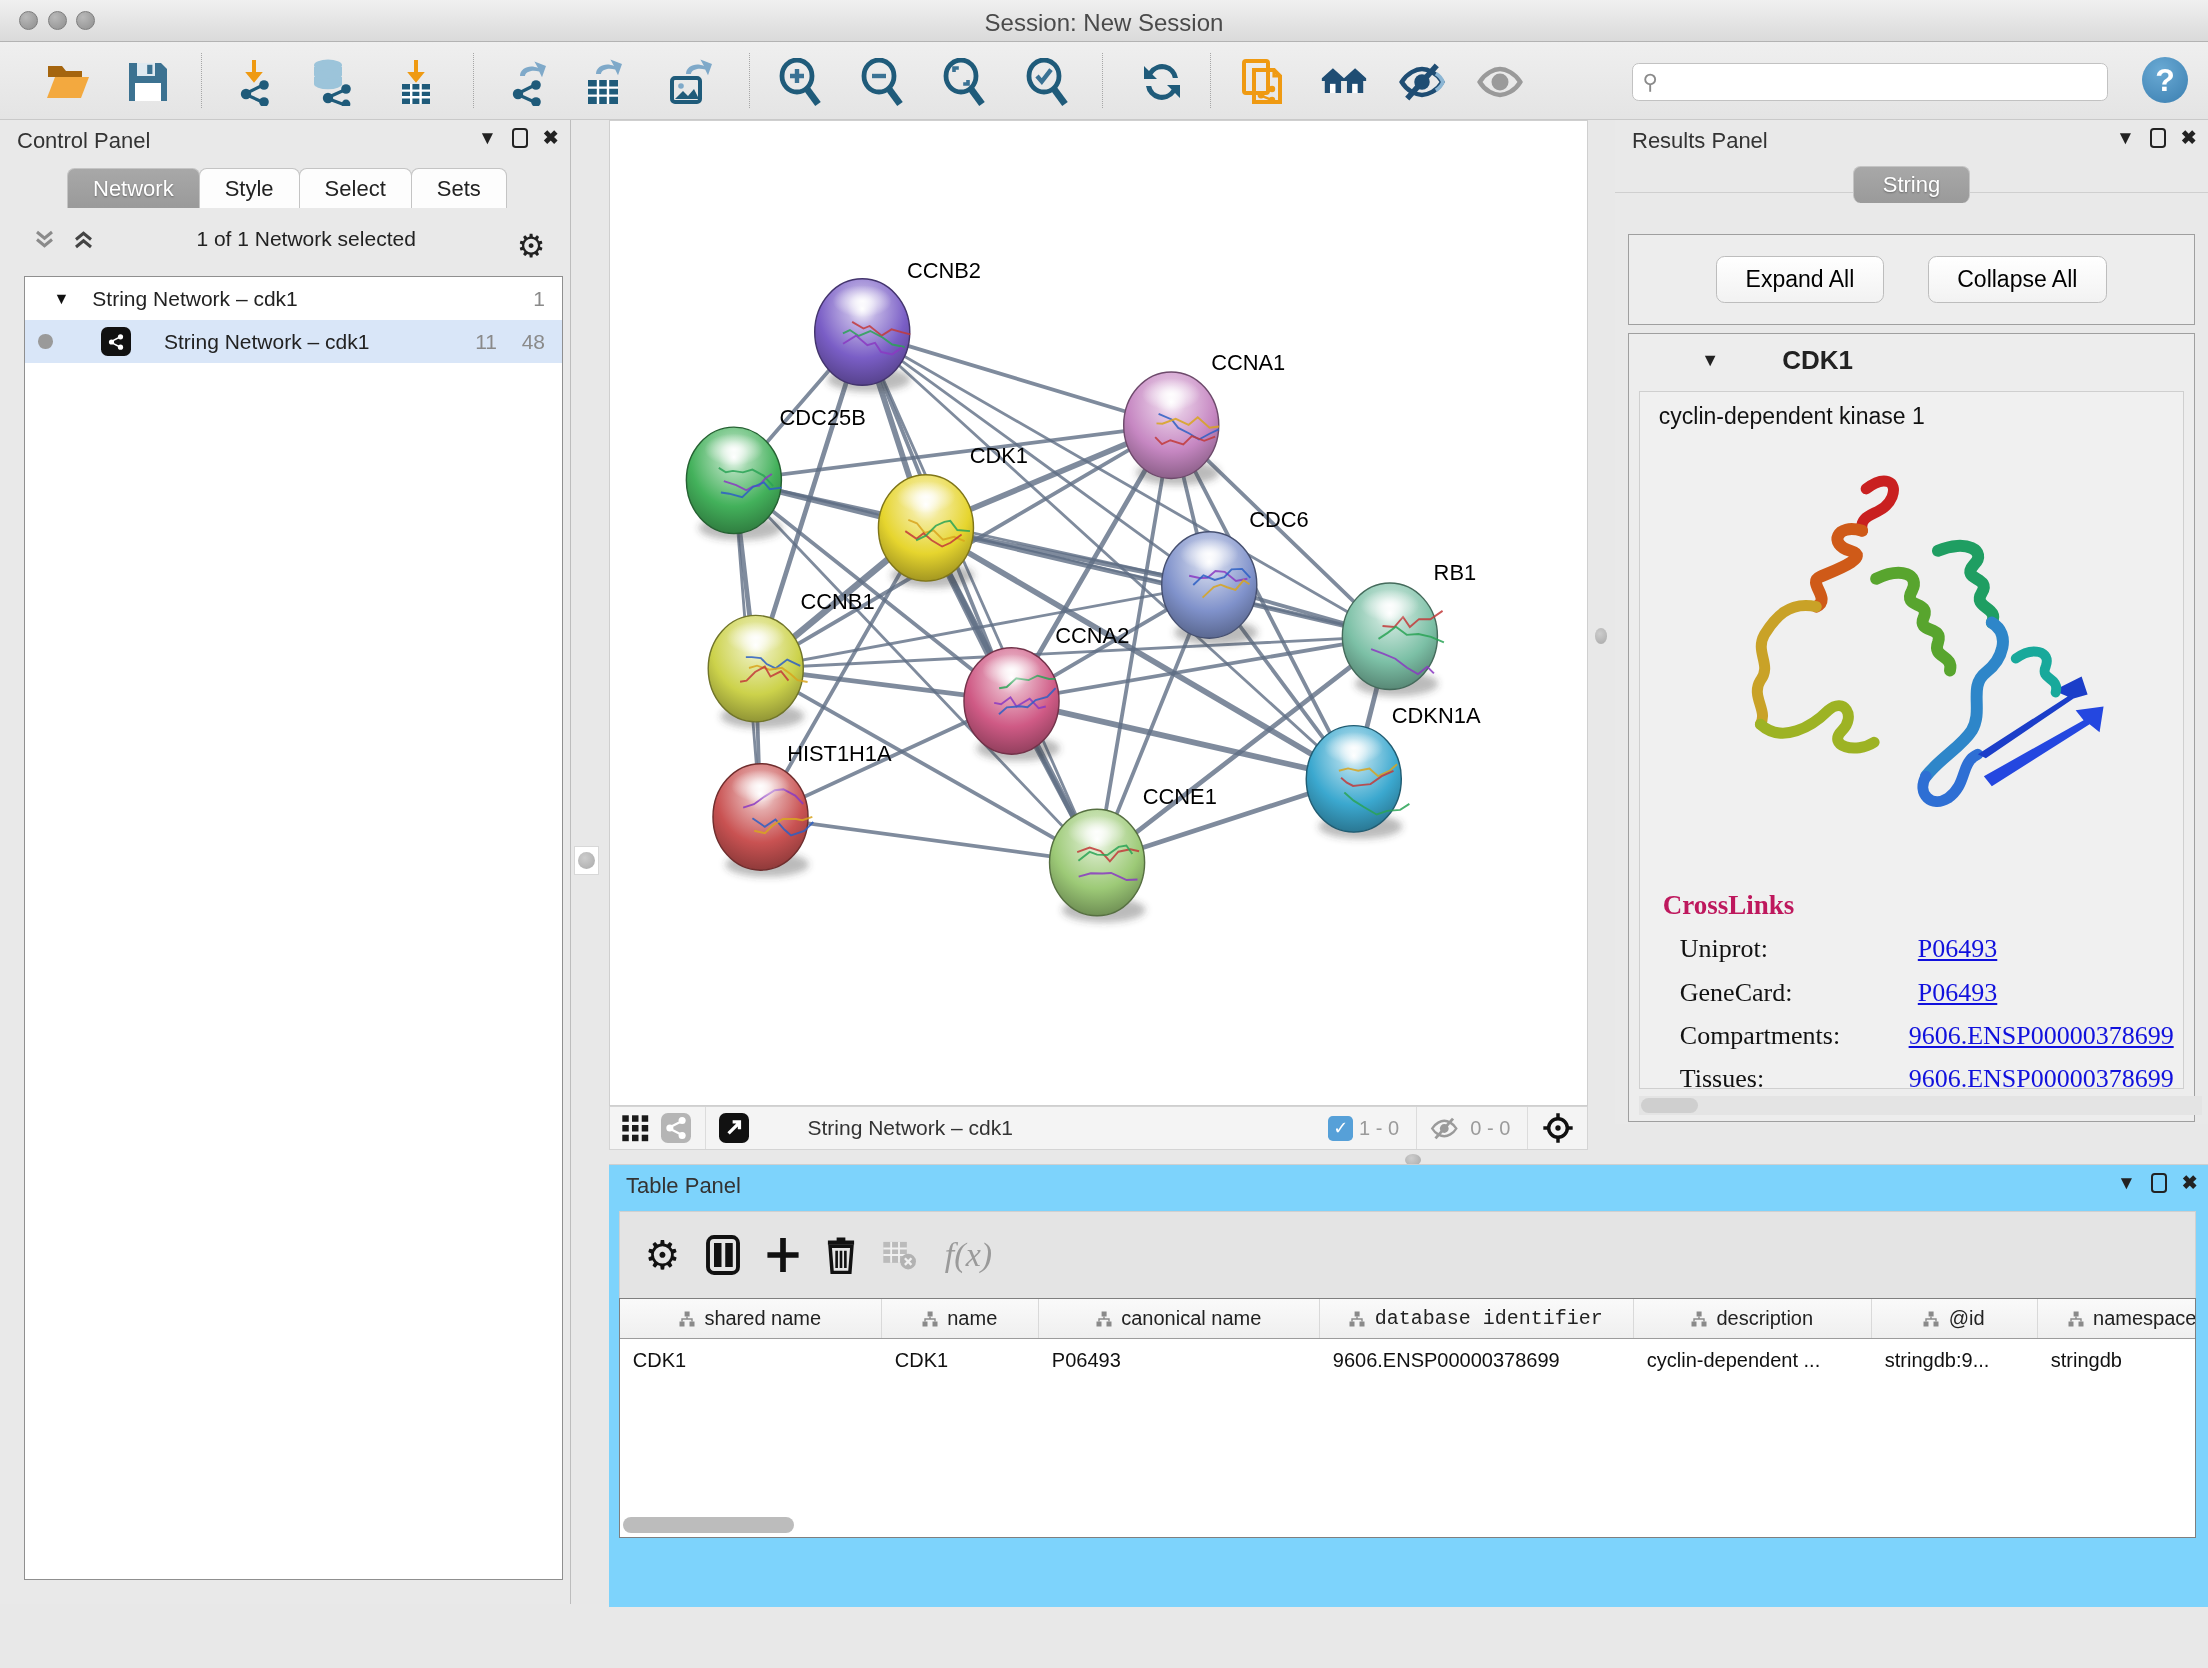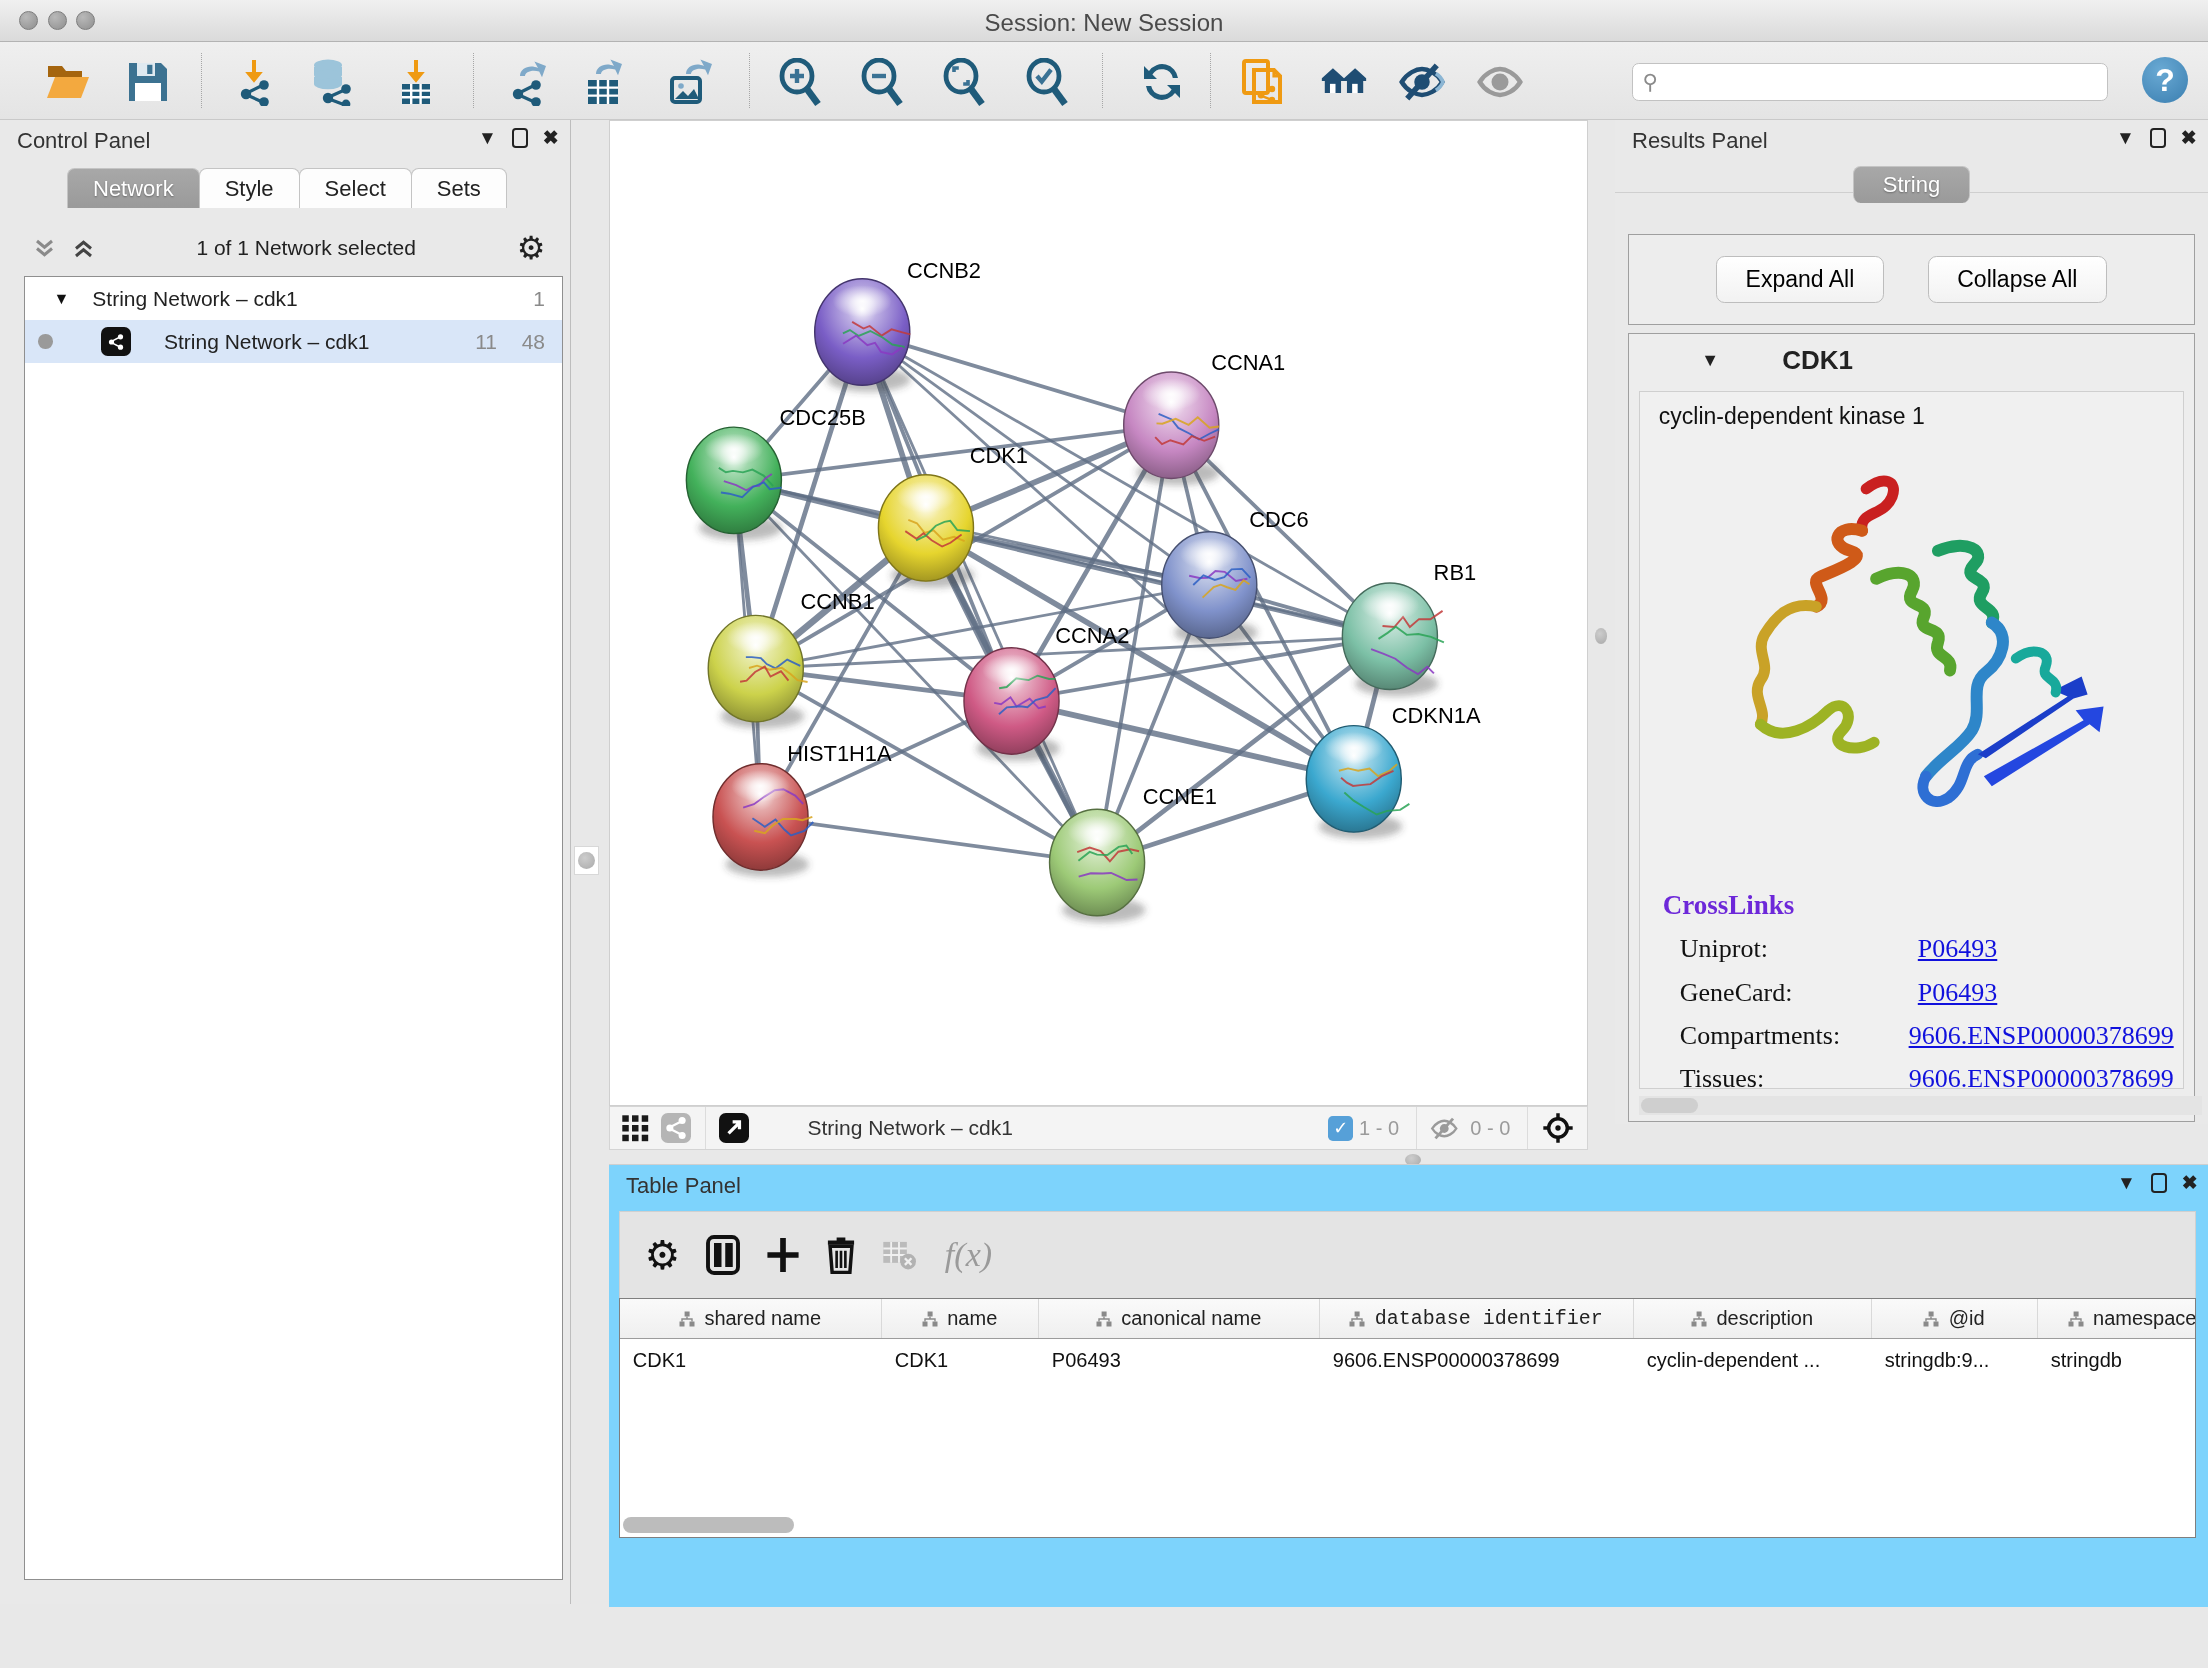--- a/index.html
+++ b/index.html
@@ -37,21 +37,21 @@
   .tab{display:inline-block;padding:6.7px 25px;font-size:22px;background:#fdfdfd;color:#222;
     border:1px solid #c4c4c4;border-bottom:none;cursor:pointer;}
   .tab.first{border-radius:7.6px 0 0 0;}
   .tab.last{border-radius:0 7.6px 0 0;}
   .tab.active{background:linear-gradient(#a8a8a8,#9a9a9a);color:#fff;text-shadow:0 1px 1.9px rgba(0,0,0,.35);}
   
   #control-panel{position:absolute;left:0;top:120px;width:571px;height:1484px;background:#e9e9e9;
     border-right:1px solid #bdbdbd;}
   #cp-tabs{position:absolute;left:67px;top:48px;}
   #cp-tabs .tab{border-radius:7.6px 7.6px 0 0;margin-right:-1px;}
-  #cp-selrow{position:absolute;left:19px;top:107px;right:19px;height:42px;display:flex;align-items:center;}
+  #cp-selrow{position:absolute;left:19px;top:107px;right:19px;height:42px;display:flex;}
   #cp-chevrons{display:flex;gap:13.3px;margin-left:13.3px;}
   #cp-chevrons svg{width:25px;height:25px;cursor:pointer;}
   #cp-selected-label{flex:1;text-align:center;font-size:21px;color:#222;}
   #cp-gear{font-size:32px;color:#222;margin-right:5.7px;cursor:pointer;}
   #cp-tree{position:absolute;left:24px;top:156px;width:539px;bottom:24px;background:#fff;
     border:1.9px solid #8f8f8f;}
   .tree-row{position:relative;height:43px;display:flex;align-items:center;font-size:21px;}
   .tree-row.selected{background:#d9e6f8;}
   .tree-caret{margin-left:28.5px;font-size:16px;color:#111;}
   .tree-dot{position:absolute;left:13.3px;width:14.3px;height:14.3px;border-radius:50%;background:#9a9a9a;}
@@ -88,21 +88,21 @@
   #rp-main{top:213px;bottom:1.9px;}
   #rp-gene-row{position:absolute;left:0;top:0;right:0;height:53px;display:flex;align-items:center;}
   #rp-gene-caret{margin-left:72px;font-size:18px;}
   #rp-gene{margin-left:63px;font-size:26px;font-weight:bold;}
   #rp-inner{position:absolute;left:9.5px;right:9.5px;top:57px;bottom:32px;background:#f0f0f0;
     border:1px solid #cfcfcf;overflow:hidden;}
   #rp-desc{margin:11.4px 0 0 19px;font-size:23px;color:#111;}
   #rp-protein{position:absolute;left:67px;top:67px;width:438px;height:399px;}
   #rp-cross{position:absolute;left:23px;top:498px;right:9.5px;
     font-family:"Liberation Serif",serif;}
-  #rp-cross-h{font-size:27px;font-weight:bold;color:#6d28d9;}
+  #rp-cross-h{font-size:27px;font-weight:bold;color:#be185d;}
   .cl-row{display:flex;margin-top:13.3px;font-size:26px;}
   .cl-label{width:238px;margin-left:17px;color:#111;}
   .cl-link{color:#1111dd;text-decoration:underline;cursor:pointer;}
   #rp-hscroll{position:absolute;left:9.5px;bottom:5.7px;width:563px;height:19px;background:#e4e4e4;}
   #rp-hthumb{position:absolute;left:1.9px;top:1.9px;width:57px;height:15px;background:#cfcfcf;border-radius:7.6px;}
   
   #table-panel{position:absolute;left:609px;top:1164px;width:1600px;height:443px;background:#7dd3fc;
     border-top:1px solid #cfcfcf;}
   #tp-toolbar{position:absolute;left:9.5px;top:46px;right:13.3px;height:88px;background:#e4e4e4;
     border:1px solid #d0d0d0;display:flex;align-items:center;}

